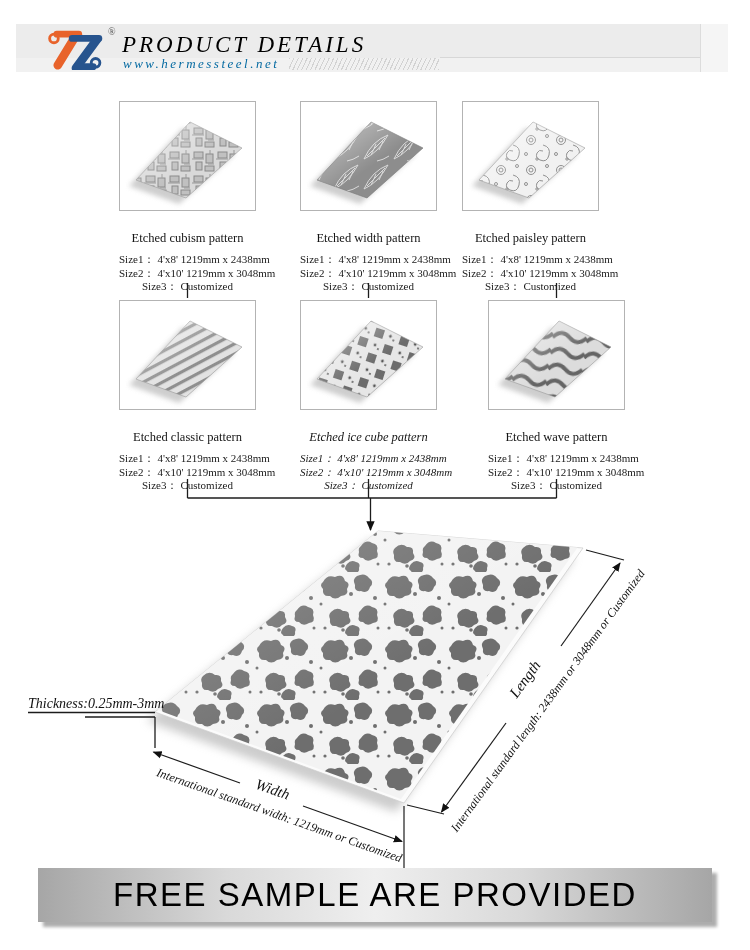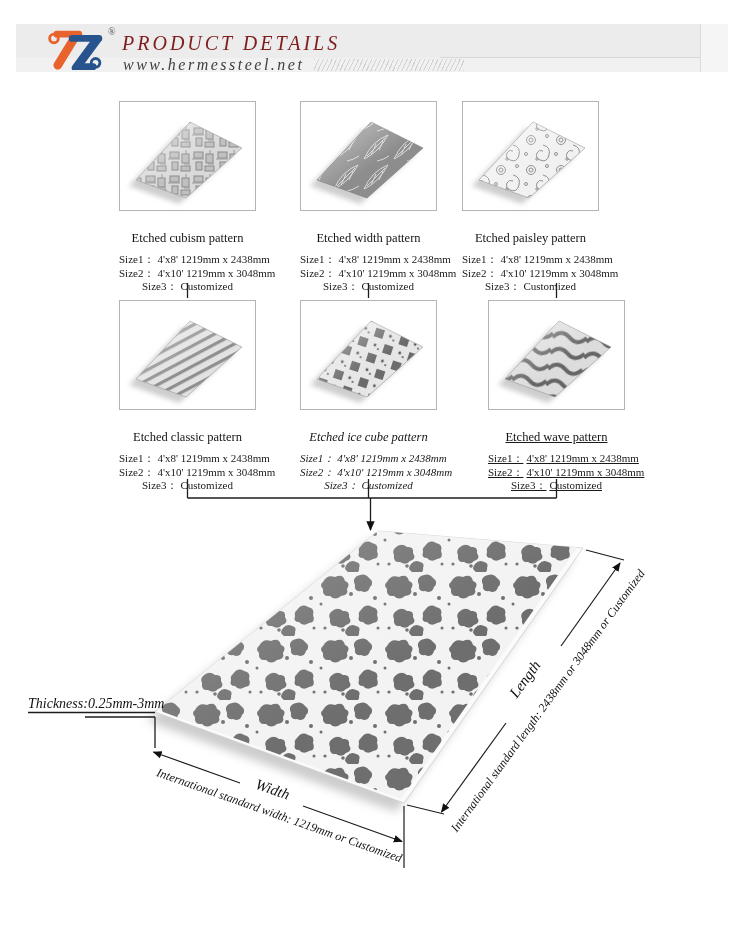--- a/index.html
+++ b/index.html
@@ -7,24 +7,24 @@
         font-family:"Liberation Serif","DejaVu Serif",serif;color:#1a1a1a;}
 
   
   .header{position:absolute;left:16px;top:24px;width:712px;height:48px;background:#ececec;}
   .header-lower{position:absolute;left:0;top:34px;width:712px;height:14px;background:#f1f1f1;}
   .header-rule{position:absolute;left:424px;top:33px;width:288px;height:1px;background:#d7d7d7;}
   .header-vline{position:absolute;left:684px;top:0;width:1px;height:48px;background:#dcdcdc;}
   .header-rightcell{position:absolute;left:685px;top:0;width:27px;height:48px;background:#f5f5f5;}
   .logo{position:absolute;left:28px;top:2px;width:62px;height:44px;}
   .reg{position:absolute;left:92px;top:2px;font-size:10px;color:#555;font-family:"Liberation Serif",serif;}
-  .header-title{position:absolute;left:106px;top:8px;font-style:italic;font-size:20px;letter-spacing:3px;
-                color:#7f1d1d;white-space:nowrap;}
+  .header-title{position:absolute;left:106px;top:8px;font-style:italic;font-size:23px;letter-spacing:3px;
+                color:#000000;white-space:nowrap;}
   .header-sub{position:absolute;left:107px;top:32px;display:flex;align-items:center;}
-  .header-url{font-style:italic;font-size:16px;letter-spacing:2.5px;color:#404040;white-space:nowrap;}
+  .header-url{font-style:italic;font-size:13px;letter-spacing:2.5px;color:#0369a1;white-space:nowrap;}
   .hatch{display:inline-block;margin-left:10px;width:150px;height:12px;opacity:.55;
          background:repeating-linear-gradient(115deg,#b9b9b9 0 1px,transparent 1px 4px);}
 
   
   .card{position:absolute;width:137px;}
   .thumb{width:135px;height:108px;border:1px solid #b3b3b3;background:#fff;}
   .thumb svg{display:block;width:135px;height:108px;}
   .ptitle{margin-top:20px;display:flex;justify-content:center;white-space:nowrap;
           font-size:12.5px;color:#141414;}
   .sizes{margin-top:7px;}
@@ -237,21 +237,21 @@
       </svg>
     </div>
     <div class="ptitle">Etched ice cube pattern</div>
     <div class="sizes">
       <div class="size-line"><span class="lab">Size1：</span><span>4'x8' 1219mm x 2438mm</span></div>
       <div class="size-line"><span class="lab">Size2：</span><span>4'x10' 1219mm x 3048mm</span></div>
       <div class="size-line"><span class="lab">Size3：</span><span>Customized</span></div>
     </div>
   </div>
 
-  <div class="card" style="left:488px;top:300px;text-decoration:underline;">
+  <div class="card" style="left:488px;top:300px;">
     <div class="thumb">
       <svg viewBox="0 0 135 108">
         <polygon points="12,80 66,22 118,48 62,98" fill="#b9b9b9" filter="url(#blur3)" opacity=".7" transform="translate(-3,4)"></polygon>
         <polygon points="16,78 70,20 122,46 66,96" fill="url(#pat-wave)" stroke="#999" stroke-width=".6"></polygon>
         <polygon points="16,78 70,20 122,46 66,96" fill="url(#shine)"></polygon>
       </svg>
     </div>
     <div class="ptitle">Etched wave pattern</div>
     <div class="sizes">
       <div class="size-line"><span class="lab">Size1：</span><span>4'x8' 1219mm x 2438mm</span></div>
@@ -309,14 +309,17 @@
         <path d="M586,550 L624,560"></path>
         <path d="M407,805 L444,814"></path>
         <path d="M620,563 L561,646" marker-start="url(#arrow)"></path>
         <path d="M506,723 L441.5,812" marker-end="url(#arrow)"></path>
       </g>
       <text transform="translate(529,682) rotate(-54)" text-anchor="middle" font-size="15" font-style="italic" fill="#111">Length</text>
       <text transform="translate(551,703) rotate(-54)" text-anchor="middle" font-size="12" font-style="italic" fill="#111">International standard length: 2438mm or 3048mm or Customized</text>
     </g>
   </svg>
 
+  <div class="banner">
+    <span>FREE SAMPLE ARE PROVIDED</span>
+  </div>
 
 </div>
 
 </body></html>

